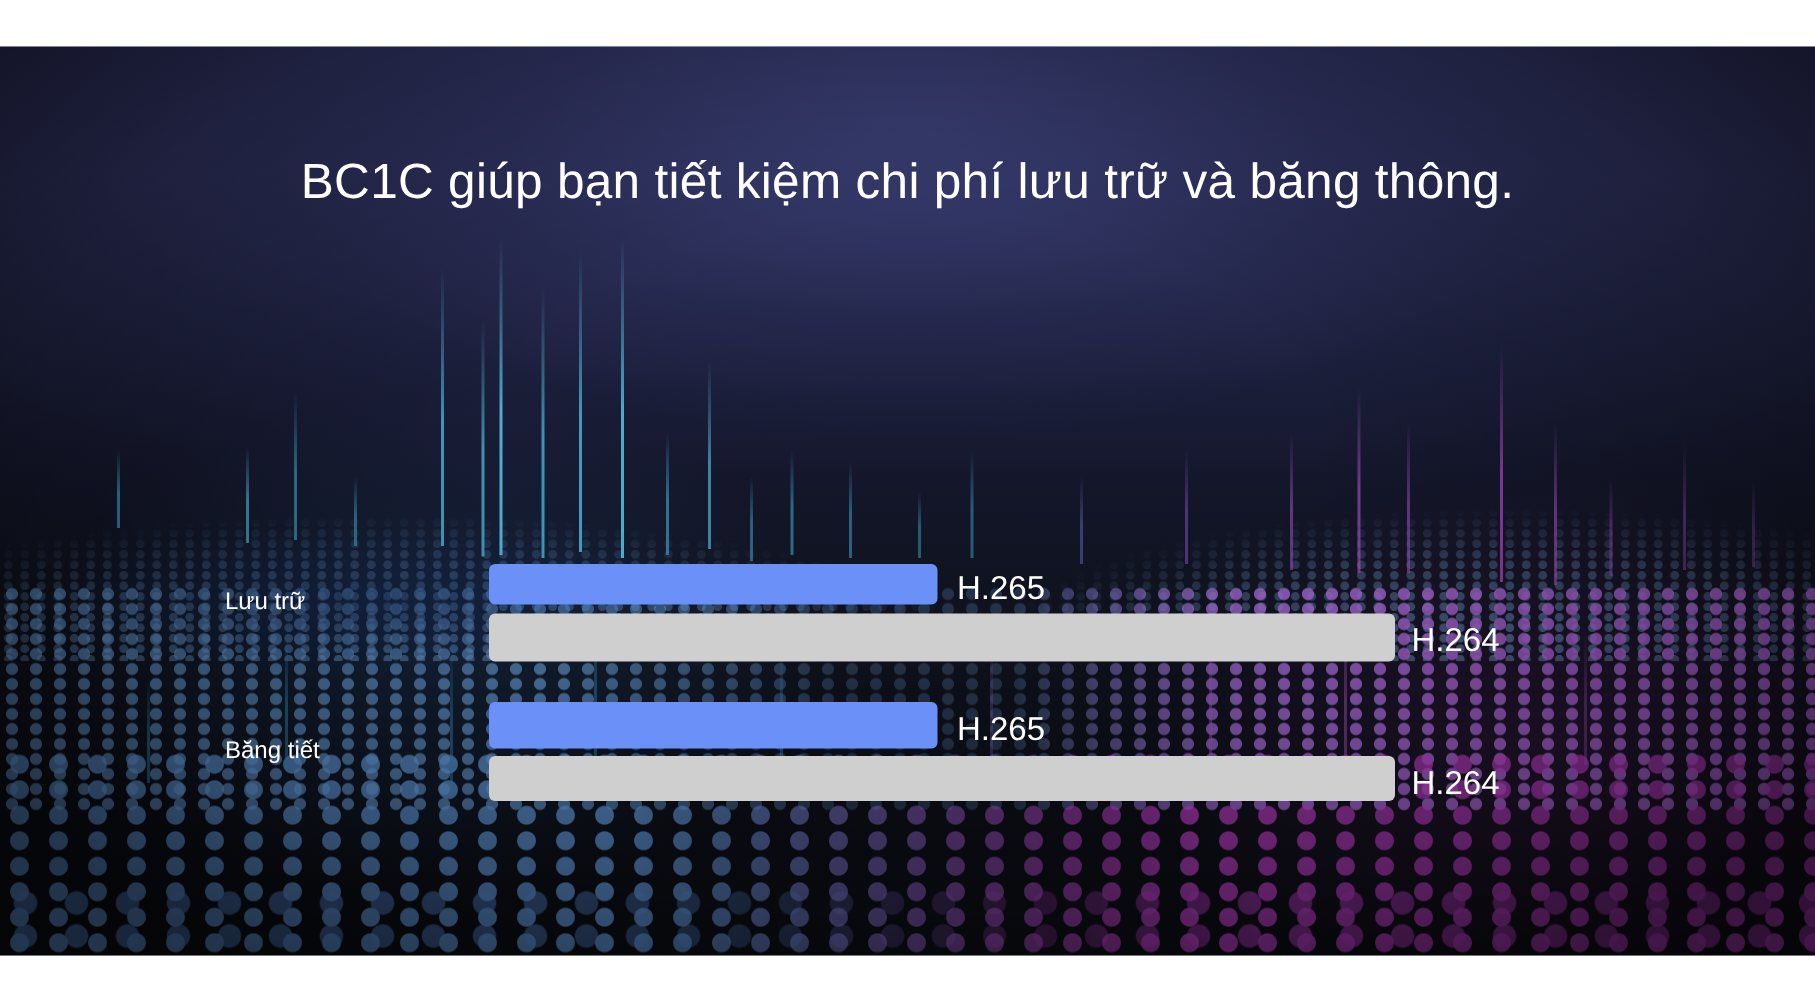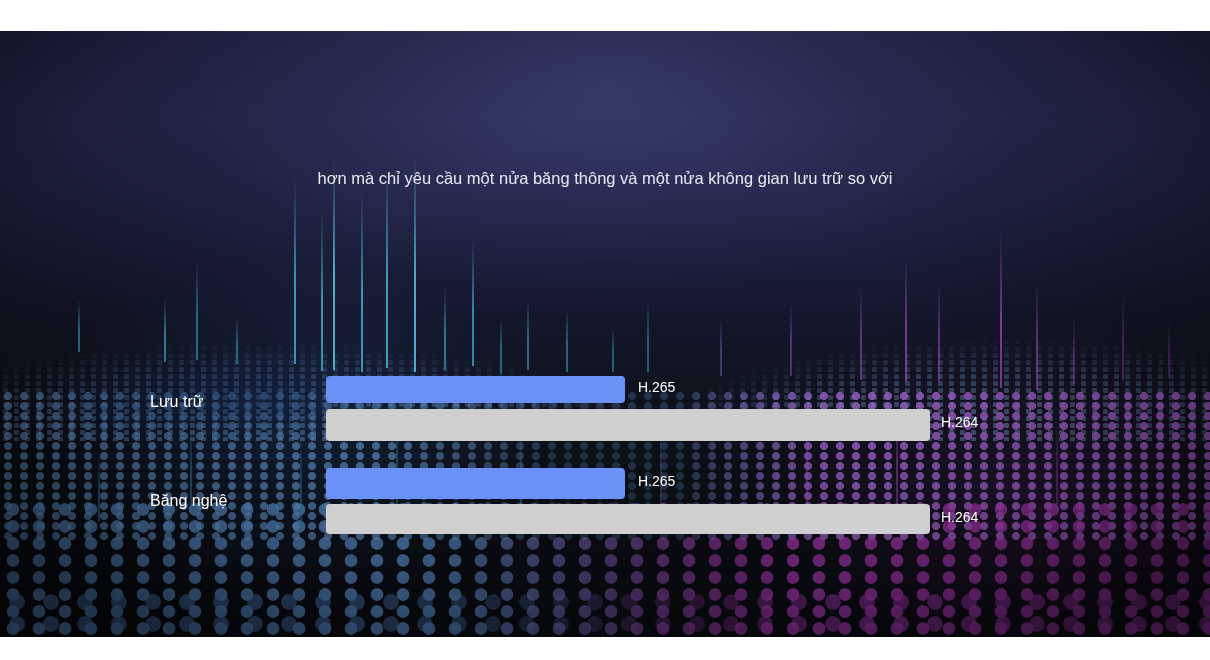--- a/index.html
+++ b/index.html
@@ -205,21 +205,21 @@
   }
   .bar {
     position: absolute;
     border-radius: 4px;
   }
   .bar.h265 { background: #6b90f7; }
   .bar.h264 { background: #cfcfcf; }
   .bar-label {
     position: absolute;
     color: #ffffff;
-    font-size: 14px;
+    font-size: 22px;
     font-weight: 400;
     white-space: nowrap;
   }
 </style>
 </head>
 <body>
 
 <div id="page">
 
   <div id="banner">
@@ -271,36 +271,36 @@
         <div class="spike" style="left:396px; top:367px; height:112px; opacity:0.45; background:linear-gradient(180deg, rgba(0,0,0,0) 0%, #2f86ad 55%, #2f86ad 100%);"></div>
         <div class="spike" style="left:520px; top:399px; height:88px; opacity:0.4; background:linear-gradient(180deg, rgba(0,0,0,0) 0%, #2f86ad 55%, #2f86ad 100%);"></div>
         <div class="spike" style="left:660px; top:389px; height:86px; opacity:0.35; background:linear-gradient(180deg, rgba(0,0,0,0) 0%, #7a4fa8 55%, #7a4fa8 100%);"></div>
         <div class="spike" style="left:806px; top:381px; height:96px; opacity:0.42; background:linear-gradient(180deg, rgba(0,0,0,0) 0%, #9a4ac0 55%, #9a4ac0 100%);"></div>
         <div class="spike" style="left:896px; top:369px; height:118px; opacity:0.48; background:linear-gradient(180deg, rgba(0,0,0,0) 0%, #b04ec8 55%, #b04ec8 100%);"></div>
         <div class="spike" style="left:1056px; top:389px; height:90px; opacity:0.4; background:linear-gradient(180deg, rgba(0,0,0,0) 0%, #a14fc8 55%, #a14fc8 100%);"></div>
       </div>
 
     <div class="vignette"></div>
 
+    <div id="headline">BC1C giúp bạn tiết kiệm chi phí lưu trữ và băng thông.</div>
 
     <div id="subhead">
-      <p>hơn mà chỉ yêu cầu một nửa băng thông và một nửa không gian lưu trữ so với</p>
     </div>
 
     <div id="chart">
 
       <div class="group-label" style="left:150px; top:362px; width:155px;">Lưu trữ</div>
 
       <div class="bar h265" style="left:326px; top:345px; width:299px; height:27px;"></div>
       <div class="bar-label" style="left:638px; top:348px;">H.265</div>
 
       <div class="bar h264" style="left:326px; top:378px; width:604px; height:32px;"></div>
       <div class="bar-label" style="left:941px; top:383px;">H.264</div>
 
-      <div class="group-label" style="left:150px; top:461px; width:155px;">Băng nghệ</div>
+      <div class="group-label" style="left:150px; top:461px; width:155px;">Băng tiết</div>
 
       <div class="bar h265" style="left:326px; top:437px; width:299px; height:31px;"></div>
       <div class="bar-label" style="left:638px; top:442px;">H.265</div>
 
       <div class="bar h264" style="left:326px; top:473px; width:604px; height:30px;"></div>
       <div class="bar-label" style="left:941px; top:478px;">H.264</div>
 
     </div>
 
   </div>

